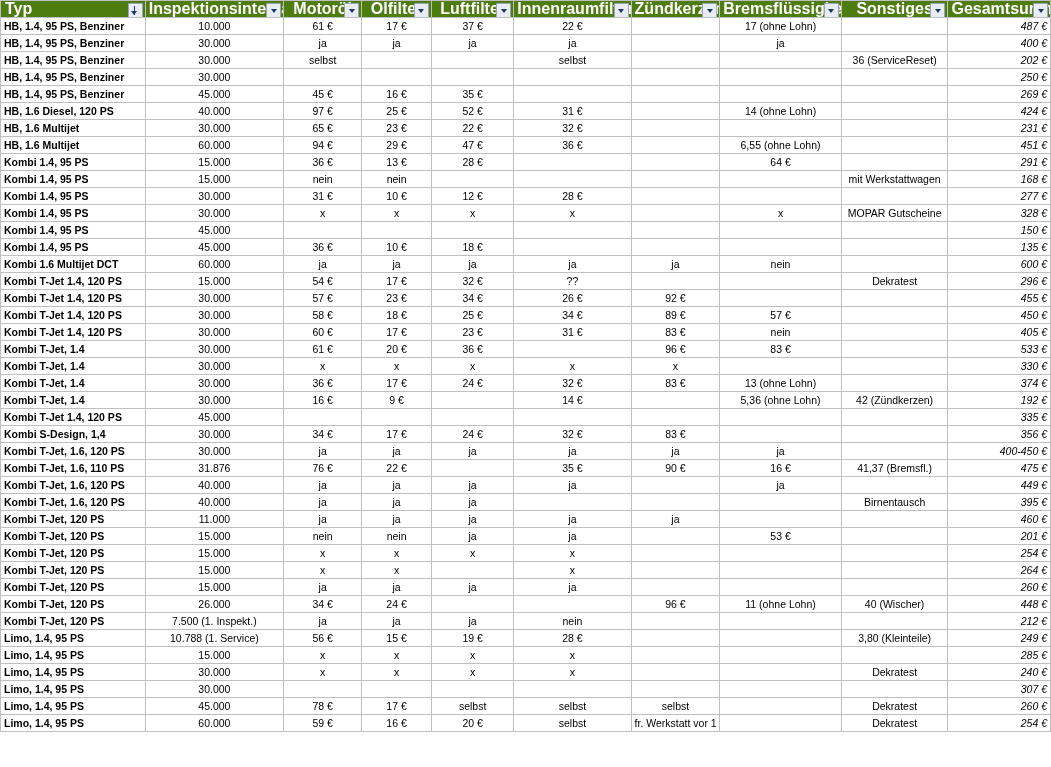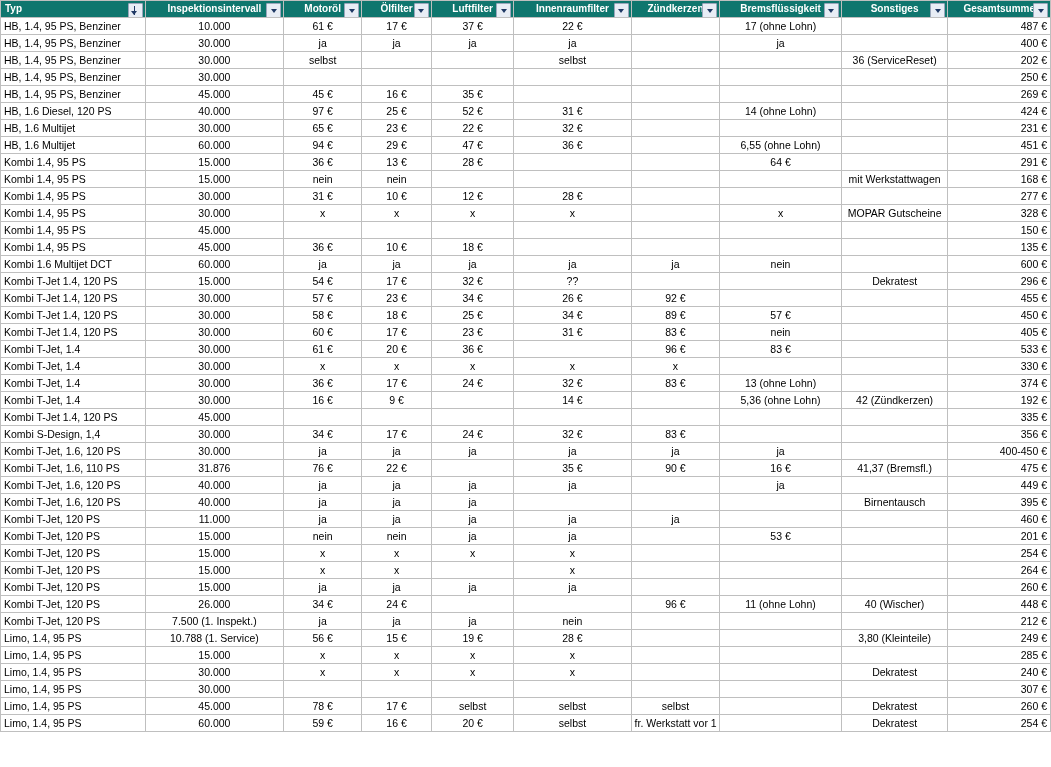--- a/index.html
+++ b/index.html
@@ -22,24 +22,24 @@
   }
   table.sheet th, table.sheet td {
     border: 1px solid #bfbfbf;
     padding: 0 3px;
     height: 16px;
     line-height: 16px;
     overflow: hidden;
     white-space: nowrap;
   }
   thead th {
-    background: #0f766e;
+    background: #4d7c0f;
     color: #ffffff;
     font-weight: bold;
-    font-size: 10px;
+    font-size: 16px;
     border: 1px solid #1f3864;
     height: 17px;
     line-height: 17px;
     text-align: center;
     position: relative;
     padding-right: 16px;
   }
   thead th.left {
     text-align: left;
     padding-left: 4px;
@@ -87,22 +87,22 @@
     width: 0;
     height: 0;
     border-left: 3.5px solid transparent;
     border-right: 3.5px solid transparent;
     border-top: 4px solid #1f3864;
   }
   tbody td {
     background: #ffffff;
   }
   td.c { text-align: center; }
-  td.r { text-align: right; padding-right: 6px; }
-  td.l { text-align: left; padding-left: 4px; }
+  td.r { text-align: right; padding-right: 6px; font-style: italic; }
+  td.l { text-align: left; padding-left: 4px; font-weight: bold; }
 </style>
 </head>
 <body>
 
 <table class="sheet">
   <colgroup id="colgroup">
       <col style="width: 137px;">
       <col style="width: 131px;">
       <col style="width: 74px;">
       <col style="width: 66px;">

